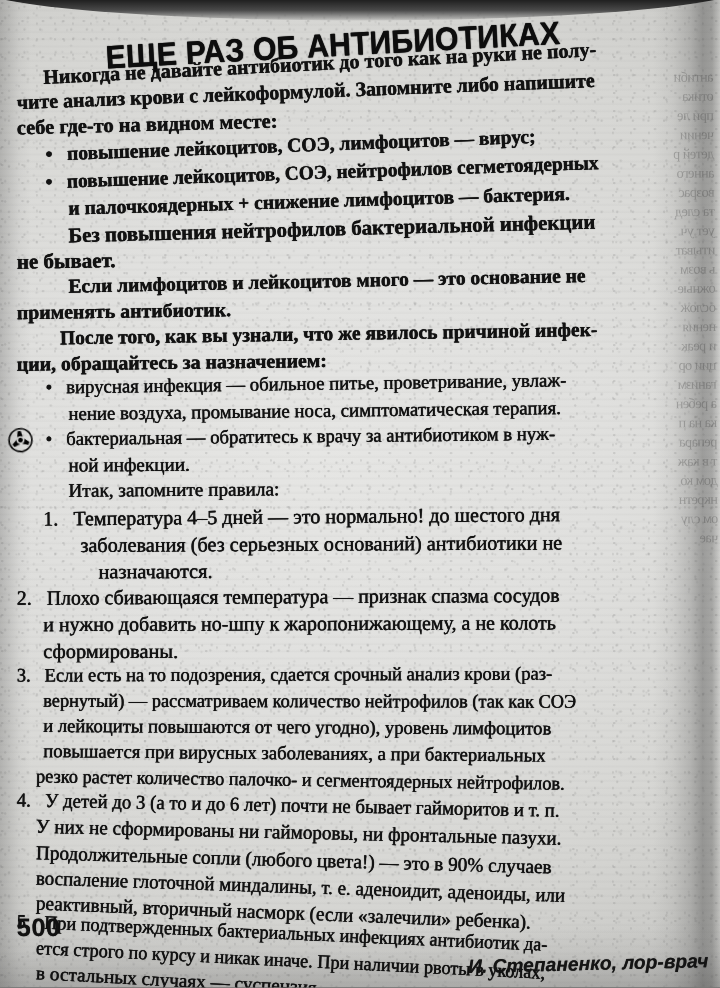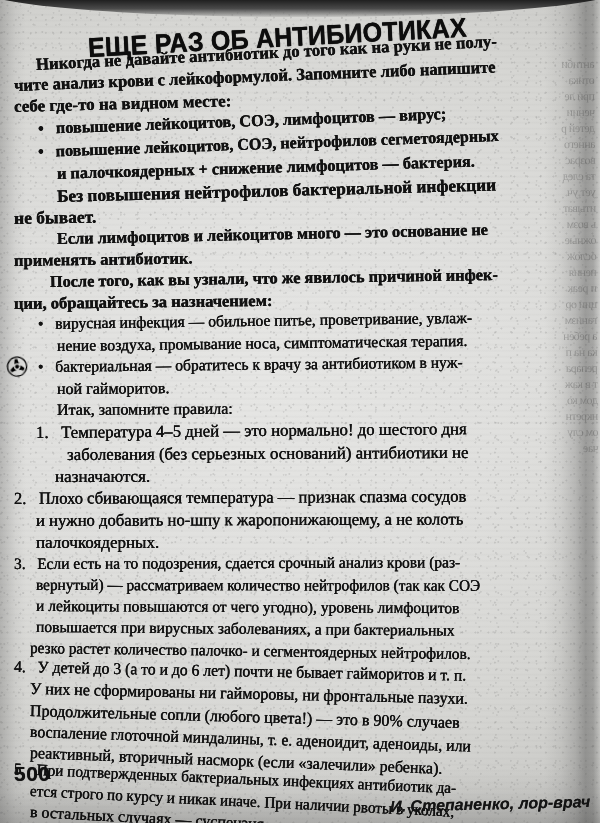--- a/index.html
+++ b/index.html
@@ -253,28 +253,28 @@
         <div class="line ink b" style="left: 57px; top: 164px; font-size: 16.5px; transform: rotate(-1.7deg) scaleX(0.985);">и палочкоядерных + снижение лимфоцитов — бактерия.</div>
         <div class="line ink b" style="left: 57px; top: 186px; font-size: 17.5px; transform: rotate(-1.5deg) scaleX(0.99);">Без повышения нейтрофилов бактериальной инфекции</div>
         <div class="line ink b" style="left: 14px; top: 208px; font-size: 17.5px; transform: rotate(-1deg) scaleX(1);">не бывает.</div>
         <div class="line ink b" style="left: 57px; top: 229px; font-size: 16.5px; transform: rotate(-1.2deg) scaleX(0.985);">Если лимфоцитов и лейкоцитов много — это основание не</div>
         <div class="line ink b" style="left: 14px; top: 251px; font-size: 16.5px; transform: rotate(-0.8deg) scaleX(1);">применять антибиотик.</div>
         <div class="line ink b" style="left: 50px; top: 272px; font-size: 16.5px; transform: rotate(-0.9deg) scaleX(0.985);">После того, как вы узнали, что же явилось причиной инфек-</div>
         <div class="line ink b" style="left: 14px; top: 294px; font-size: 16.5px; transform: rotate(-0.7deg) scaleX(1);">ции, обращайтесь за назначением:</div>
         <div class="line ink" style="left: 38px; top: 315px; font-size: 16px; transform: rotate(-0.8deg) scaleX(0.975);">•   вирусная инфекция — обильное питье, проветривание, увлаж-</div>
         <div class="line ink" style="left: 57px; top: 337px; font-size: 16px; transform: rotate(-0.7deg) scaleX(0.98);">нение воздуха, промывание носа, симптоматическая терапия.</div>
         <div class="line ink" style="left: 38px; top: 358px; font-size: 16px; transform: rotate(-0.6deg) scaleX(0.975);">•   бактериальная — обратитесь к врачу за антибиотиком в нуж-</div>
-        <div class="line ink" style="left: 57px; top: 380px; font-size: 16px; transform: rotate(-0.4deg) scaleX(1);">ной гайморитов.</div>
+        <div class="line ink" style="left: 57px; top: 380px; font-size: 16px; transform: rotate(-0.4deg) scaleX(1);">ной инфекции.</div>
         <div class="line ink" style="left: 57px; top: 401px; font-size: 16px; transform: rotate(-0.4deg) scaleX(1);">Итак, запомните правила:</div>
         <div class="line ink" style="left: 36px; top: 423px; font-size: 17px; transform: rotate(-0.5deg) scaleX(0.985);">1.   Температура 4–5 дней — это нормально! до шестого дня</div>
         <div class="line ink" style="left: 67px; top: 445px; font-size: 17px; transform: rotate(-0.3deg) scaleX(0.99);">заболевания (без серьезных оснований) антибиотики не</div>
-        <div class="line ink" style="left: 55px; top: 467px; font-size: 17px; transform: rotate(-0.2deg) scaleX(1);">назначаются.</div>
+        <div class="line ink" style="left: 82px; top: 467px; font-size: 17px; transform: rotate(-0.2deg) scaleX(1);">назначаются.</div>
         <div class="line ink" style="left: 14px; top: 489px; font-size: 17px; transform: rotate(-0.3deg) scaleX(0.975);">2.   Плохо сбивающаяся температура — признак спазма сосудов</div>
         <div class="line ink" style="left: 36px; top: 511px; font-size: 17px; transform: rotate(-0.2deg) scaleX(0.98);">и нужно добавить но-шпу к жаропонижающему, а не колоть</div>
-        <div class="line ink" style="left: 36px; top: 533px; font-size: 17px; transform: rotate(0deg) scaleX(1);">палочкоядерных.</div>
+        <div class="line ink" style="left: 36px; top: 533px; font-size: 17px; transform: rotate(0deg) scaleX(1);">сформированы.</div>
         <div class="line ink" style="left: 14px; top: 555px; font-size: 16px; transform: rotate(-0.2deg) scaleX(0.965);">3.   Если есть на то подозрения, сдается срочный анализ крови (раз-</div>
         <div class="line ink" style="left: 36px; top: 576px; font-size: 16px; transform: rotate(0.1deg) scaleX(0.955);">вернутый) — рассматриваем количество нейтрофилов (так как СОЭ</div>
         <div class="line ink" style="left: 36px; top: 597px; font-size: 16px; transform: rotate(0.3deg) scaleX(0.97);">и лейкоциты повышаются от чего угодно), уровень лимфоцитов</div>
         <div class="line ink" style="left: 36px; top: 618px; font-size: 16px; transform: rotate(0.5deg) scaleX(0.975);">повышается при вирусных заболеваниях, а при бактериальных</div>
         <div class="line ink" style="left: 30px; top: 639px; font-size: 16px; transform: rotate(0.8deg) scaleX(0.955);">резко растет количество палочко- и сегментоядерных нейтрофилов.</div>
         <div class="line ink" style="left: 14px; top: 657px; font-size: 16.5px; transform: rotate(1.1deg) scaleX(0.95);">4.   У детей до 3 (а то и до 6 лет) почти не бывает гайморитов и т. п.</div>
         <div class="line ink" style="left: 30px; top: 679px; font-size: 16.5px; transform: rotate(1.3deg) scaleX(0.965);">У них не сформированы ни гайморовы, ни фронтальные пазухи.</div>
         <div class="line ink" style="left: 30px; top: 701px; font-size: 16.5px; transform: rotate(1.6deg) scaleX(0.97);">Продолжительные сопли (любого цвета!) — это в 90% случаев</div>
         <div class="line ink" style="left: 30px; top: 722px; font-size: 16.5px; transform: rotate(1.9deg) scaleX(0.955);">воспаление глоточной миндалины, т. е. аденоидит, аденоиды, или</div>
         <div class="line ink" style="left: 30px; top: 743px; font-size: 16.5px; transform: rotate(2.2deg) scaleX(0.97);">реактивный, вторичный насморк (если «залечили» ребенка).</div>

